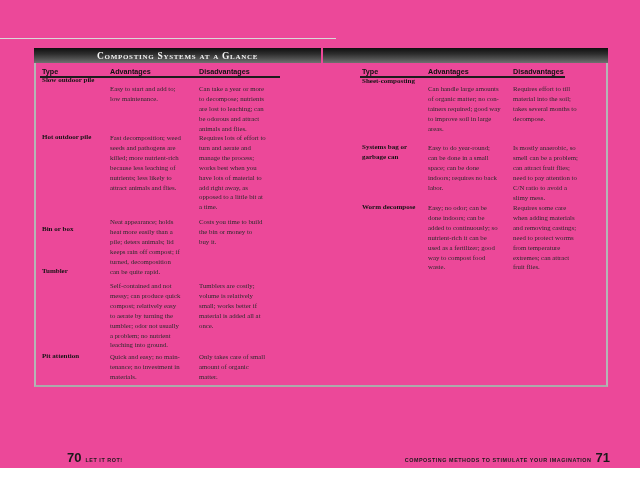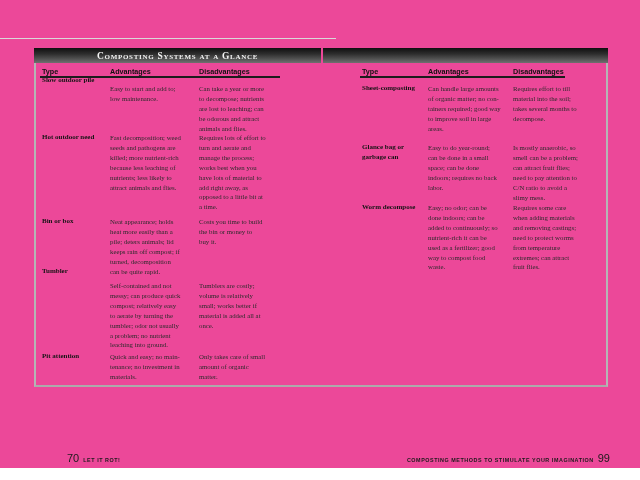--- a/index.html
+++ b/index.html
@@ -80,22 +80,22 @@
   .footer {
     position: absolute;
     top: 448px;
     font-family: "Liberation Sans", sans-serif;
     color: #1a1a1a;
     white-space: nowrap;
   }
   .footer-left  { left: 67px; }
   .footer-right { right: 30px; text-align: right; }
   .page-num {
-    font-weight: normal;
-    font-size: 11px;
+    font-weight: bold;
+    font-size: 13px;
   }
   .running-title {
     font-weight: bold;
     font-size: 5.4px;
     letter-spacing: 0.55px;
     margin: 0 4px;
     vertical-align: 0.5px;
   }
 </style>
 </head>
@@ -125,38 +125,38 @@
     <div class="cell row-label l-type" style="top:76px">Slow outdoor pile</div>
     <div class="cell l-adv" style="top:84px">Easy to start and add to;
 low maintenance.</div>
     <div class="cell l-dis" style="top:84px">Can take a year or more
 to decompose; nutrients
 are lost to leaching; can
 be odorous and attract
 animals and flies.</div>
   </div>
   <div>
-    <div class="cell row-label l-type" style="top:133px">Hot outdoor need</div>
+    <div class="cell row-label l-type" style="top:133px">Hot outdoor pile</div>
     <div class="cell l-adv" style="top:133px">Fast decomposition; weed
 seeds and pathogens are
 killed; more nutrient-rich
 because less leaching of
 nutrients; less likely to
 attract animals and flies.</div>
     <div class="cell l-dis" style="top:133px">Requires lots of effort to
 turn and aerate and
 manage the process;
 works best when you
 have lots of material to
 add right away, as
 opposed to a little bit at
 a time.</div>
   </div>
   <div>
-    <div class="cell row-label l-type" style="top:217px">Bin or box</div>
+    <div class="cell row-label l-type" style="top:225px">Bin or box</div>
     <div class="cell l-adv" style="top:217px">Neat appearance; holds
 heat more easily than a
 pile; deters animals; lid
 keeps rain off compost; if
 turned, decomposition
 can be quite rapid.</div>
     <div class="cell l-dis" style="top:217px">Costs you time to build
 the bin or money to
 buy it.</div>
   </div>
@@ -179,33 +179,33 @@
     <div class="cell row-label l-type" style="top:352px">Pit attention</div>
     <div class="cell l-adv" style="top:352px">Quick and easy; no main-
 tenance; no investment in
 materials.</div>
     <div class="cell l-dis" style="top:352px">Only takes care of small
 amount of organic
 matter.</div>
   </div>
 
   <div>
-    <div class="cell row-label r-type" style="top:84px">Sheet-composting</div>
+    <div class="cell row-label r-type" style="top:77px">Sheet-composting</div>
     <div class="cell r-adv" style="top:84px">Can handle large amounts
 of organic matter; no con-
 tainers required; good way
 to improve soil in large
 areas.</div>
     <div class="cell r-dis" style="top:84px">Requires effort to till
 material into the soil;
 takes several months to
 decompose.</div>
   </div>
   <div>
-    <div class="cell row-label r-type" style="top:143px">Glance bag or
+    <div class="cell row-label r-type" style="top:143px">Systems bag or
 garbage can</div>
     <div class="cell r-adv" style="top:143px">Easy to do year-round;
 can be done in a small
 space; can be done
 indoors; requires no back
 labor.</div>
     <div class="cell r-dis" style="top:143px">Is mostly anaerobic, so
 smell can be a problem;
 can attract fruit flies;
 need to pay attention to
@@ -225,15 +225,15 @@
 when adding materials
 and removing castings;
 need to protect worms
 from temperature
 extremes; can attract
 fruit flies.</div>
   </div>
 
   <div class="footer footer-left"><span class="page-num">70</span><span class="running-title">LET IT ROT!</span></div>
 
-  <div class="footer footer-right"><span class="running-title">COMPOSTING METHODS TO STIMULATE YOUR IMAGINATION</span><span class="page-num">99</span></div>
+  <div class="footer footer-right"><span class="running-title">COMPOSTING METHODS TO STIMULATE YOUR IMAGINATION</span><span class="page-num">71</span></div>
 
 </div>
 
 </body></html>

